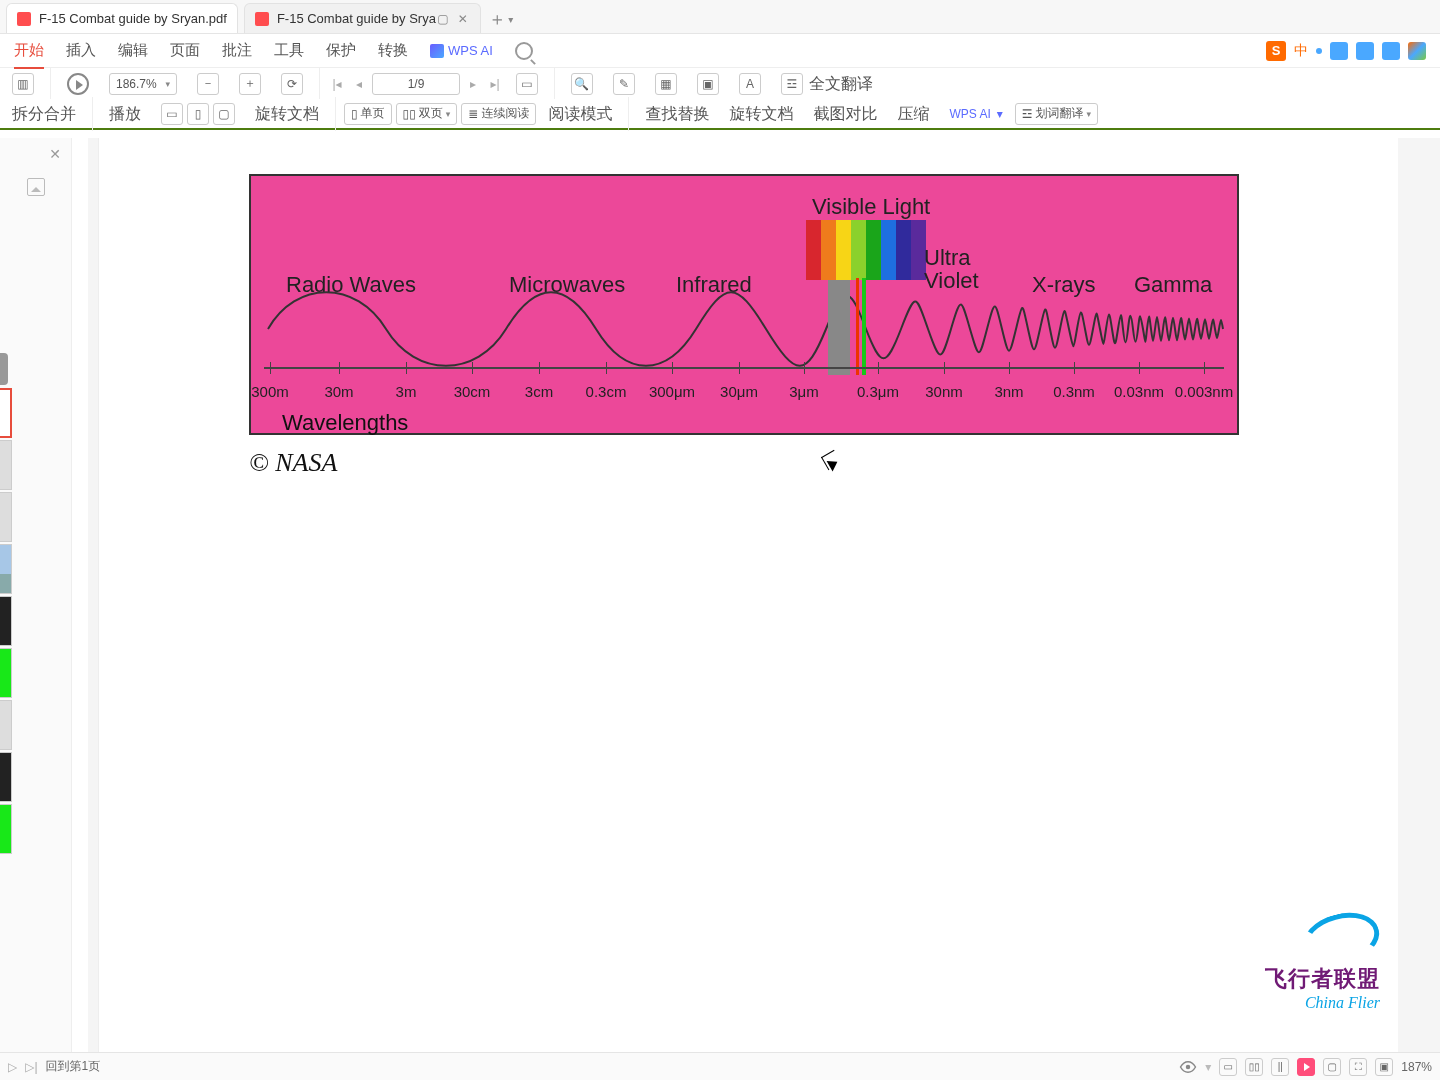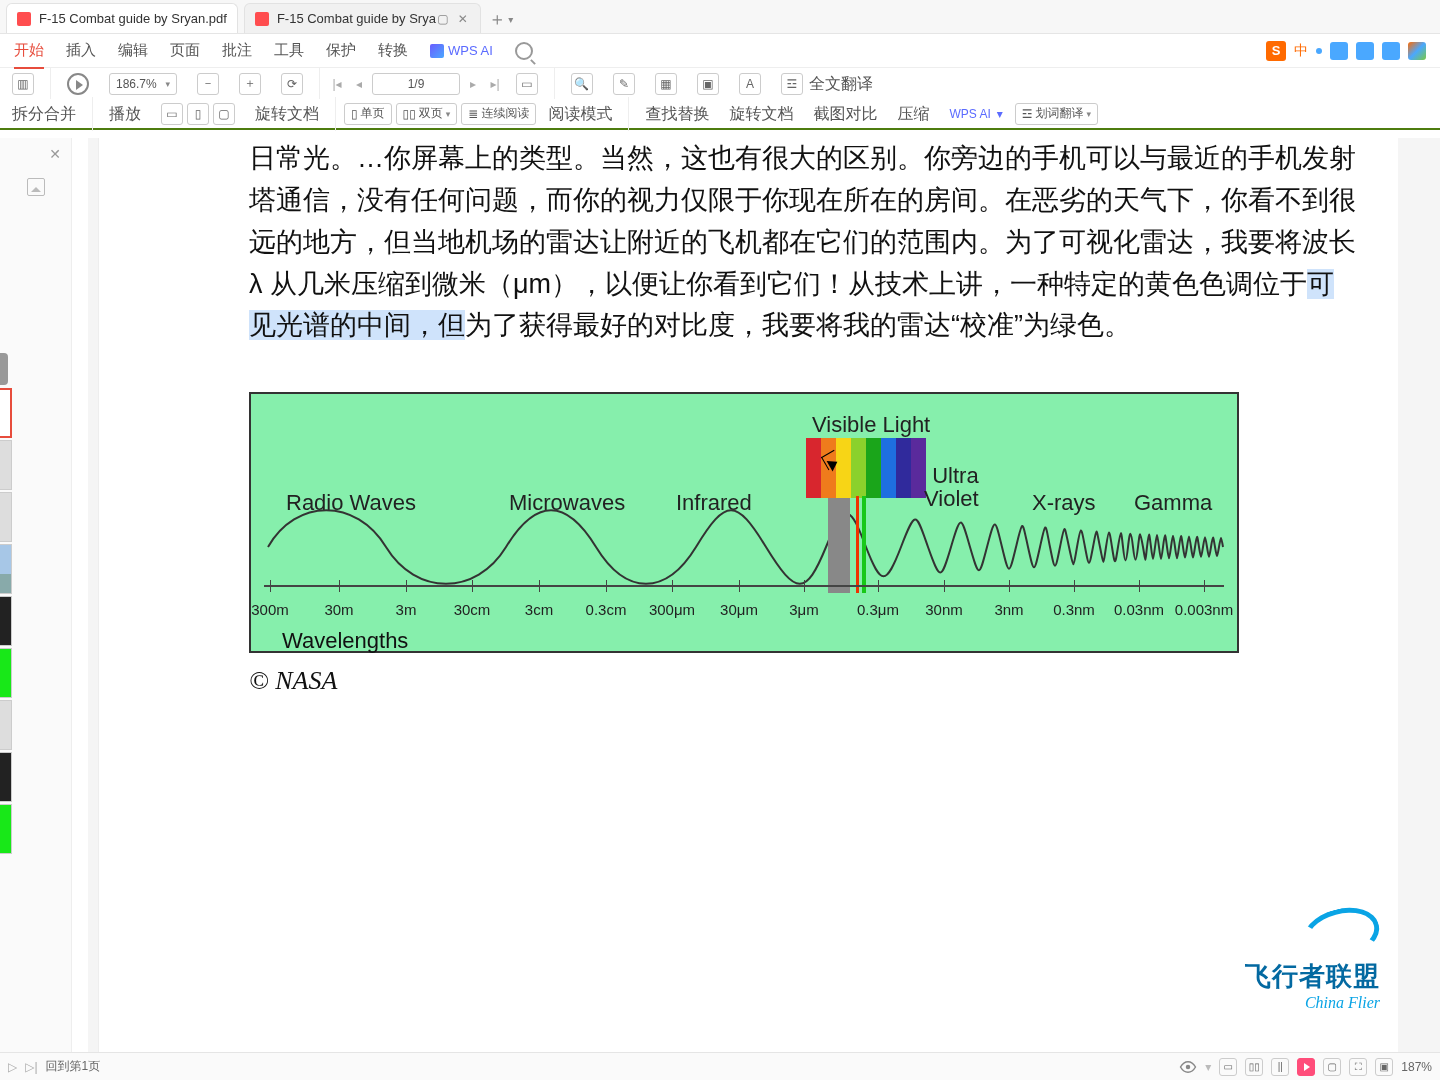--- a/index.html
+++ b/index.html
@@ -66,42 +66,42 @@
   .thumb-panel .thumb.photo{background:linear-gradient(#a7c7e7 60%,#8aa 60%);} 
   .thumb-panel .thumb.dark{background:#222;}
   .thumb-panel .thumb.green{background:#18e818;}
   .thumb-panel .pull{position:absolute;left:-2px;top:215px;width:10px;height:32px;background:#999;border-radius:0 4px 4px 0;}
 
   
   .doc-area{position:absolute;left:88px;right:0;top:138px;bottom:28px;background:#f5f5f5;}
   .page{position:absolute;left:10px;top:0;width:1300px;min-height:100%;background:#fff;border-left:1px solid #eee;}
   .content{padding:0 40px 40px 150px; font-size:27px; line-height:1.55; color:#111; font-family: "SimSun","Songti SC",serif;}
   .content .hl{background:#cfe3fb;}
-  .figure-box{margin:45px 0 0 0;width:990px;border:2px solid #333;background:#86efac;padding:14px 0 8px 0;text-align:right;}
+  .figure-box{margin:36px 0 0 0;width:990px;border:2px solid #333;background:#ec4899;padding:14px 0 8px 0;}
   .spectrum-wrap{position:relative;width:960px;height:235px;margin:0 auto;}
   .vlabel{position:absolute;top:0;font-family:Arial,sans-serif;font-size:22px;color:#222;}
   .visible-band{position:absolute;top:30px;height:60px;display:flex;}
   .visible-band .c{width:15px;height:100%;}
   .region-label{position:absolute;top:78px;font-size:22px;font-family:Arial,sans-serif;color:#222;}
   .axis{position:absolute;left:0;right:0;top:177px;height:2px;background:#444;}
   .tick{position:absolute;top:172px;width:1px;height:12px;background:#444;}
   .ticklabel{position:absolute;top:190px;font-size:15px;font-family:Arial,sans-serif;color:#222;transform:translateX(-50%);}
   .wave-svg{position:absolute;left:2px;right:2px;top:100px;height:78px;}
   .spectrum-wrap .grey-bar{position:absolute;top:90px;width:22px;height:95px;background:#888;}
   .spectrum-wrap .red-line{position:absolute;top:88px;width:3px;height:97px;background:#e30;}
   .spectrum-wrap .green-line{position:absolute;top:88px;width:4px;height:97px;background:#18c818;}
   .wl-label{position:absolute;left:18px;top:216px;font-size:22px;font-family:Arial,sans-serif;}
   .nasa{margin:8px 0 0 0;font-style:italic;font-size:26px;font-family:"Times New Roman",serif;}
   .cursor-arrow{position:absolute;width:0;height:0;border-left:9px solid #000;border-top:6px solid transparent;border-bottom:6px solid transparent;transform:rotate(-30deg);}
   .cursor-arrow::after{content:"";position:absolute;left:-12px;top:-12px;width:14px;height:14px;border-top:1px solid #000;border-left:1px solid #000;}
 
   
   .watermark{position:absolute;right:18px;bottom:40px;text-align:right;}
   .watermark .ring{width:78px;height:50px;border:5px solid #0aa4e5;border-radius:50%;border-bottom-color:transparent;border-left-color:transparent;margin-left:auto;transform:rotate(-15deg);}
-  .watermark .line1{color:#0369a1;font-size:26px;font-weight:600;font-family:Arial,sans-serif;letter-spacing:1px;}
+  .watermark .line1{color:#701a75;font-size:22px;font-weight:600;font-family:Arial,sans-serif;letter-spacing:1px;}
   .watermark .line2{color:#0aa4e5;font-size:16px;font-style:italic;font-family:Liberation Serif, serif;}
 
   
   .statusbar{position:absolute;left:0;right:0;bottom:0;height:28px;background:#fafafa;border-top:1px solid #e5e5e5;display:flex;align-items:center;font-size:12px;color:#666;padding:0 8px;gap:8px;}
   .statusbar .nav{color:#aaa;}
   .statusbar .spacer{flex:1;}
   .statusbar .sicon{width:18px;height:18px;border:1px solid #ccc;border-radius:3px;display:flex;align-items:center;justify-content:center;font-size:10px;}
   .statusbar .sicon.play{background:#ff4d7a;border-color:#ff4d7a;color:#fff;border-radius:3px;position:relative;}
   .statusbar .sicon.play::after{content:"";position:absolute;left:6px;top:4px;border-left:6px solid #fff;border-top:4px solid transparent;border-bottom:4px solid transparent;}
   .statusbar .sicon.eye{border:none;}
@@ -278,23 +278,20 @@
     <div class="thumb green"></div>
     <div class="thumb"></div>
     <div class="thumb dark"></div>
     <div class="thumb green"></div>
   </div>
 </div>
 
 <div class="doc-area">
   <div class="page">
     <div class="content">
-      <p>
-        <span>日常光。…你屏幕上的类型。当然，这也有很大的区别。你旁边的手机可以与最近的手机发射塔通信，没有任何问题，而你的视力仅限于你现在所在的房间。在恶劣的天气下，你看不到很远的地方，但当地机场的雷达让附近的飞机都在它们的范围内。为了可视化雷达，我要将波长 λ 从几米压缩到微米（μm），以便让你看到它们！从技术上讲，一种特定的黄色色调位于</span><span class="hl">可见光谱的中间，但</span><span>为了获得最好的对比度，我要将我的雷达“校准”为绿色。</span>
-      </p>
 
       <div class="figure-box">
         <div class="spectrum-wrap">
           <div class="vlabel" style="left:548px;">Visible Light</div>
           <div class="visible-band" id="visible-band" style="left: 542px;">
               <div class="c" style="background: rgb(216, 38, 46);"></div>
               <div class="c" style="background: rgb(239, 123, 28);"></div>
               <div class="c" style="background: rgb(247, 213, 22);"></div>
               <div class="c" style="background: rgb(139, 209, 44);"></div>
               <div class="c" style="background: rgb(26, 165, 26);"></div>

